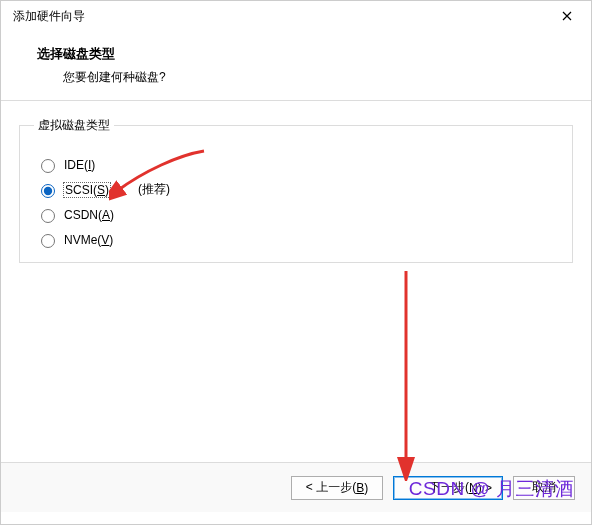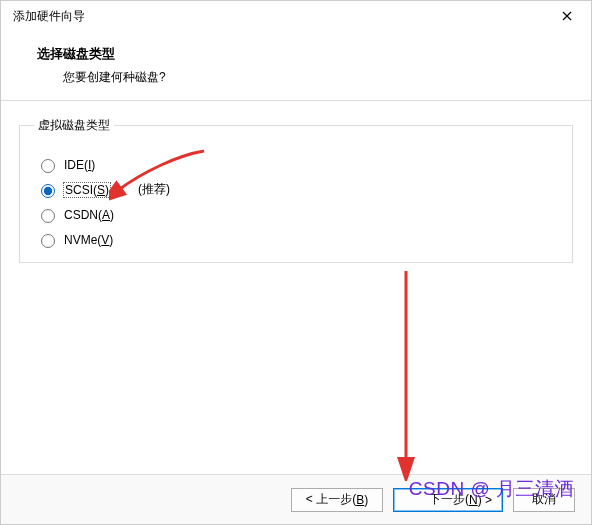--- a/index.html
+++ b/index.html
@@ -61,21 +61,21 @@
   .radio-label { font-size: 12px; color: #000; }
   .radio-label .ul { text-decoration: underline; }
   .recommend { margin-left: 22px; color: #000; font-size: 12px; }
   .selected-rect {
     outline: 1px dotted #666;
     padding: 0 1px;
   }
 
   .footer {
     position: absolute;
-    left: 0; right: 0; bottom: 0;
+    left: 0; right: 0; bottom: 12px;
     height: 50px;
     border-top: 1px solid #dcdcdc;
     background: #f9f9f9;
     display: flex;
     align-items: center;
     justify-content: flex-end;
     padding-right: 16px;
     gap: 10px;
   }
   .btn {

